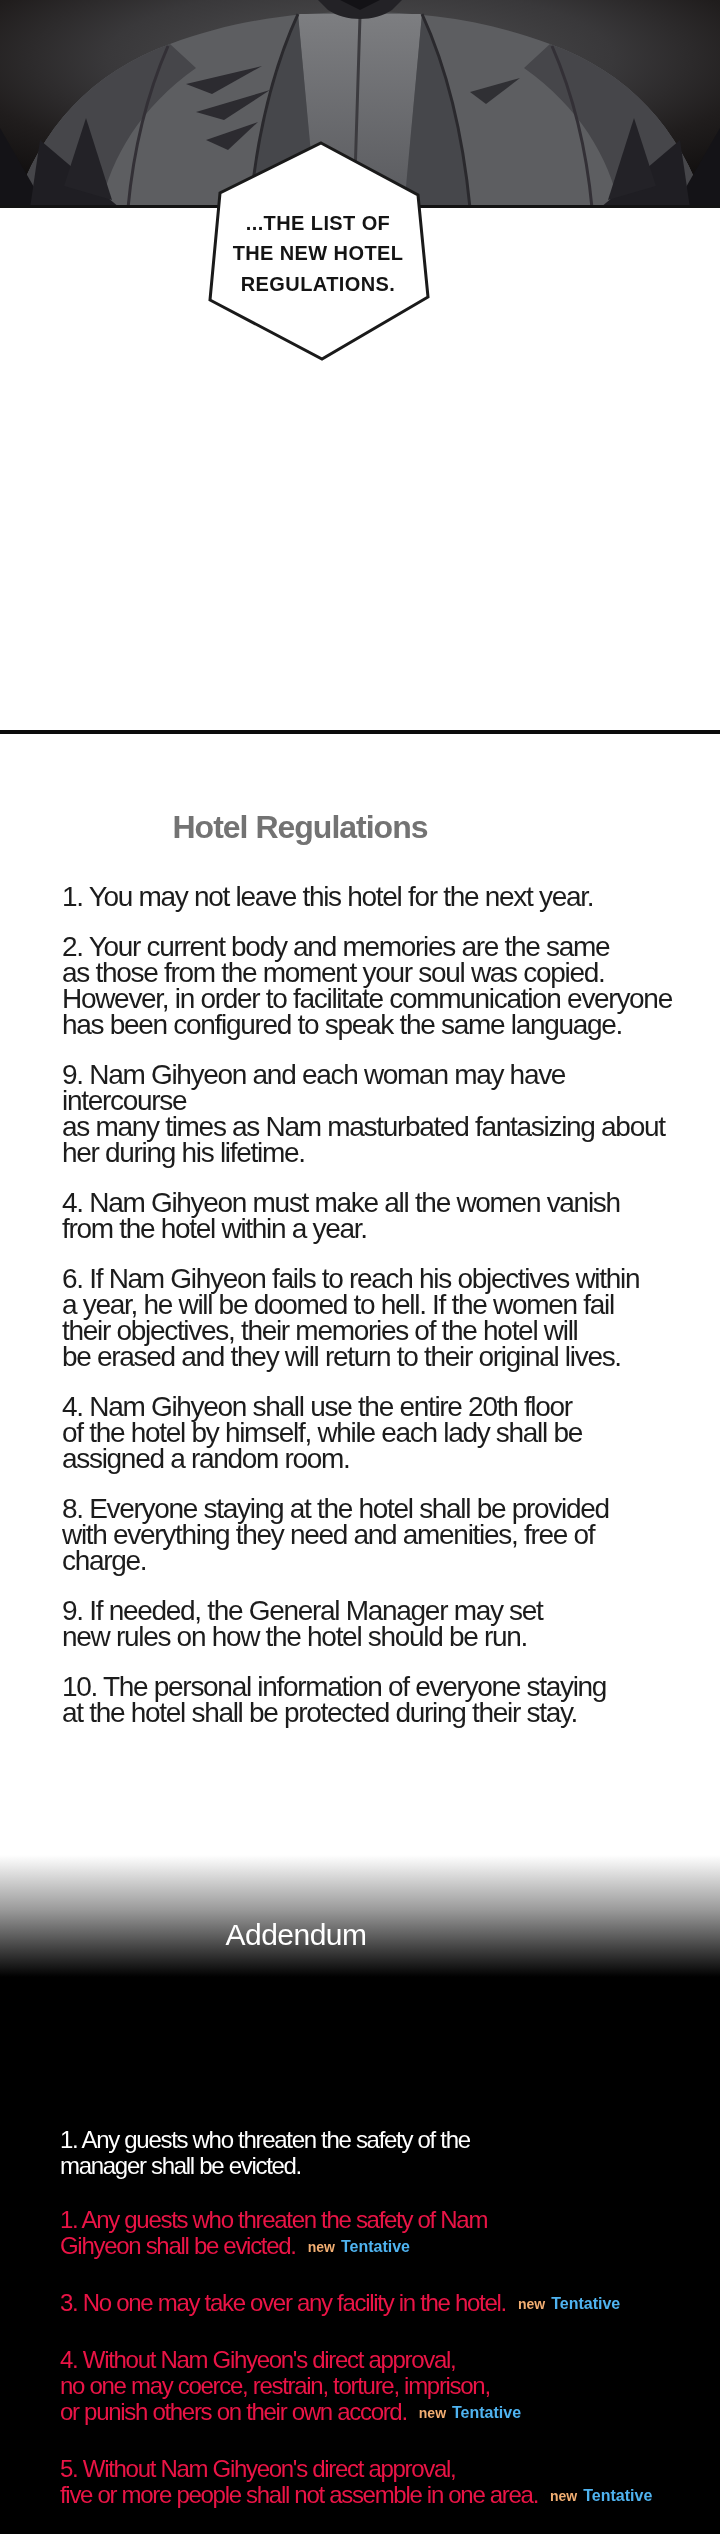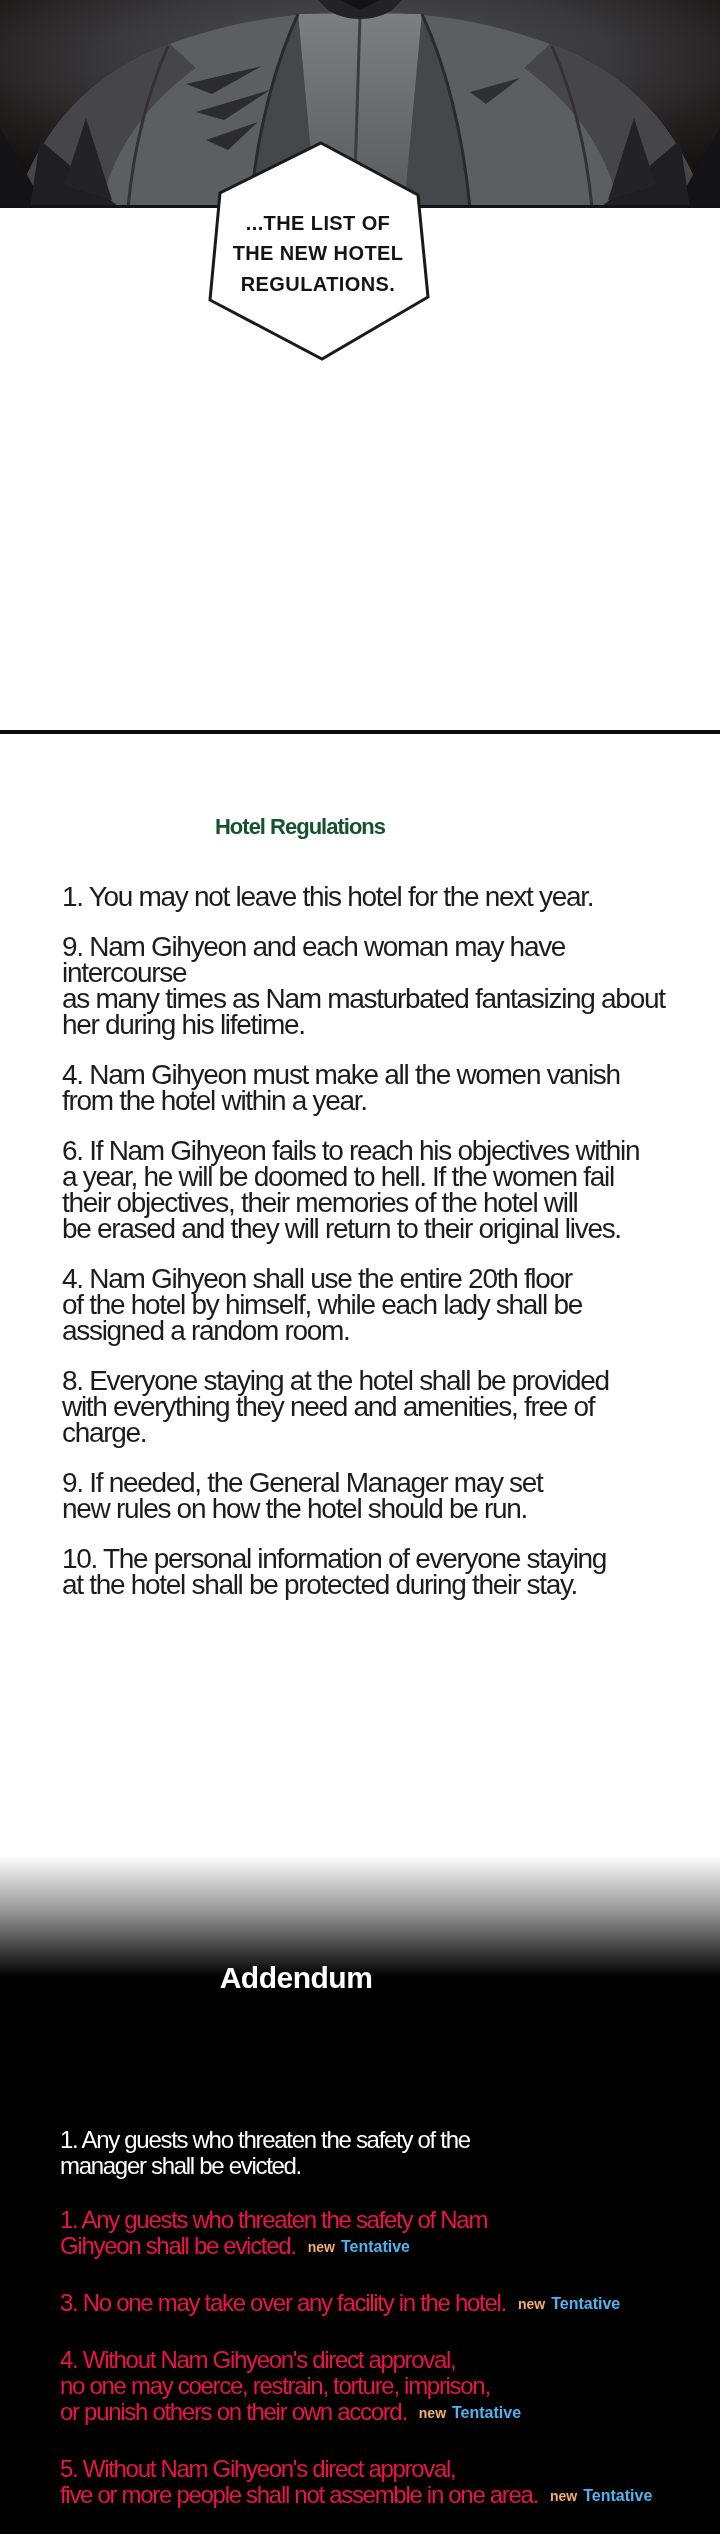--- a/index.html
+++ b/index.html
@@ -21,34 +21,34 @@
   .bubble-text{
     position:absolute;top:70px;left:0;right:0;text-align:center;
     font-size:20px;font-weight:bold;line-height:29px;letter-spacing:.4px;
     color:#141414;white-space:pre-line;
     transform:scaleY(1.05);transform-origin:top center;
   }
   
   .divider{position:absolute;top:730px;left:0;width:720px;height:4px;background:#0b0b0b;}
   .reg-title{
     position:absolute;top:810px;left:0;width:600px;text-align:center;
-    font-size:22px;line-height:34px;font-weight:bold;letter-spacing:-1px;color:#14532d;
+    font-size:32px;line-height:34px;font-weight:bold;letter-spacing:-1px;color:#737373;
   }
   .reg-list{position:absolute;top:884px;left:62px;width:620px;}
   .reg-list p{
     margin:0 0 24px 0;font-size:28px;line-height:26px;letter-spacing:-1.3px;
     color:#1c1c1c;white-space:pre-line;
   }
   
   .fade{position:absolute;top:1855px;left:0;width:720px;height:122px;
     background:linear-gradient(to bottom,#ffffff 0%,#9a9a9a 45%,#000000 100%);}
   .black-section{position:absolute;top:1977px;left:0;width:720px;height:557px;background:#000000;}
   .add-title{
-    position:absolute;top:1961px;left:0;width:592px;text-align:center;
-    font-size:30px;line-height:34px;font-weight:bold;letter-spacing:-.5px;color:#ffffff;z-index:3;
+    position:absolute;top:1918px;left:0;width:592px;text-align:center;
+    font-size:30px;line-height:34px;font-weight:normal;letter-spacing:-.5px;color:#ffffff;z-index:3;
   }
   .add-list{position:absolute;top:2095px;left:60px;width:640px;z-index:3;margin-top:32px;}
   .add-list p{
     margin:0 0 28px 0;font-size:24px;line-height:26px;letter-spacing:-1.3px;
     color:#ffffff;
   }
   .add-list p .txt{white-space:pre-line;}
   .add-list p.red .txt{color:var(--red);}
   .tag-new{
     color:var(--tag-new);font-size:14px;font-weight:bold;letter-spacing:0;
@@ -120,20 +120,24 @@
     <div class="bubble-text">...THE LIST OF
 THE NEW HOTEL
 REGULATIONS.</div>
   </div>
 
   <div class="divider"></div>
 
   <div class="reg-title">Hotel Regulations</div>
   <div class="reg-list">
     <p>1. You may not leave this hotel for the next year.</p>
+    <p>2. Your current body and memories are the same
+as those from the moment your soul was copied.
+However, in order to facilitate communication everyone
+has been configured to speak the same language.</p>
     <p>9. Nam Gihyeon and each woman may have intercourse
 as many times as Nam masturbated fantasizing about
 her during his lifetime.</p>
     <p>4. Nam Gihyeon must make all the women vanish
 from the hotel within a year.</p>
     <p>6. If Nam Gihyeon fails to reach his objectives within
 a year, he will be doomed to hell. If the women fail
 their objectives, their memories of the hotel will
 be erased and they will return to their original lives.</p>
     <p>4. Nam Gihyeon shall use the entire 20th floor

